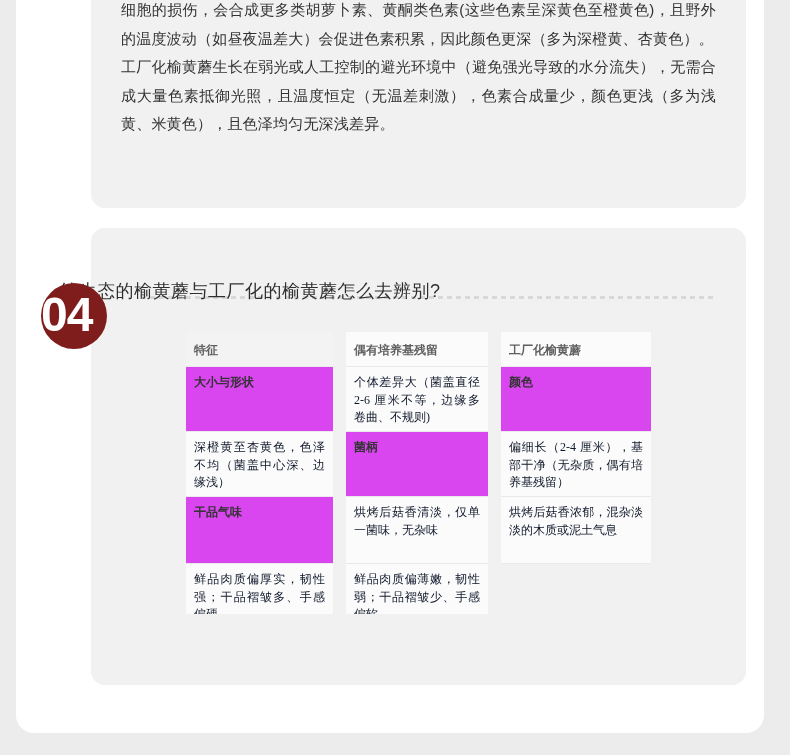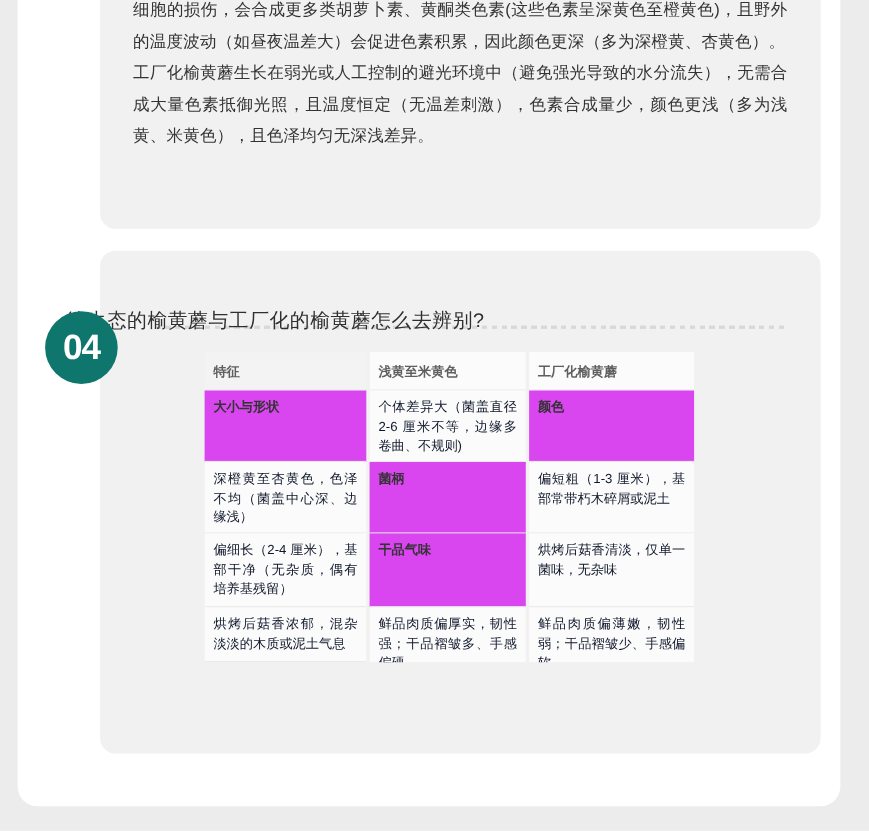--- a/index.html
+++ b/index.html
@@ -17,37 +17,38 @@
     background:#f1f1f1;border-radius:14px;
   }
   .card-intro{top:-42px;height:270px;box-sizing:border-box;padding:30px 30px 0;}
   .card-intro p{
     margin:0;font-size:15px;line-height:28.4px;color:#333333;
     text-align:justify;letter-spacing:0.2px;
   }
   .card-section{top:248px;height:457px;}
   .badge{
     position:absolute;left:41px;top:283px;width:66px;height:66px;
-    border-radius:50%;background:#0f766e;color:#ffffff;
-    font-size:32px;font-weight:700;text-align:center;line-height:64px;
+    border-radius:50%;background:#7f1d1d;color:#ffffff;
+    font-size:48px;font-weight:700;text-align:left;line-height:64px;
     letter-spacing:-1px;z-index:3;
   }
   .section-title{
     position:absolute;left:60px;top:277px;font-size:18px;color:#2f2f2f;
     line-height:28px;letter-spacing:0.5px;
   }
   .dashes{
     position:absolute;left:50px;top:68px;width:572px;height:3px;
     background:repeating-linear-gradient(90deg,#d8d8d8 0 5px,transparent 5px 9px);
   }
   .cmp-table{
-    position:absolute;left:95px;top:92px;width:445px;
+    position:absolute;left:95px;top:104px;width:445px;
     display:grid;grid-template-columns:147px 142px 150px;
     grid-template-rows:35px 65px 65px 67px 50px 64px;
-    column-gap:3px;
+    column-gap:13px;
+    font-family:Liberation Serif, serif;
   }
   .cell{
     background:#fbfbfb;border-bottom:1px solid #e9e9e9;
     box-sizing:border-box;padding:7px 8px 0;
     font-size:12px;line-height:17.5px;color:#0f172a;overflow:hidden;
     text-align:justify;
   }
   .cell.feat{background:#d946ef;font-weight:700;color:#333333;}
   .cell.head{padding-top:10px;font-weight:600;color:#5f5f5f;}
   .cell.head.feat{background:#f4f3f3;}
@@ -62,31 +63,30 @@
     <p>纯生态榆黄蘑在野外接受的光照强度和时长不稳定（从散射光到直射光），为抵御强光对细胞的损伤，会合成更多类胡萝卜素、黄酮类色素(这些色素呈深黄色至橙黄色)，且野外的温度波动（如昼夜温差大）会促进色素积累，因此颜色更深（多为深橙黄、杏黄色）。</p>
     <p>工厂化榆黄蘑生长在弱光或人工控制的避光环境中（避免强光导致的水分流失），无需合成大量色素抵御光照，且温度恒定（无温差刺激），色素合成量少，颜色更浅（多为浅黄、米黄色），且色泽均匀无深浅差异。</p>
   </div>
 
   <div class="card card-section">
     <div class="dashes"></div>
 
     <div class="cmp-table">
 
       <div class="cell head feat">特征</div>
-      <div class="cell head">浅黄至米黄色</div>
+      <div class="cell head">偶有培养基残留</div>
       <div class="cell head">工厂化榆黄蘑</div>
 
       <div class="cell feat">大小与形状</div>
       <div class="cell">个体差异大（菌盖直径 2-6 厘米不等，边缘多卷曲、不规则)</div>
 
       <div class="cell feat">颜色</div>
       <div class="cell">深橙黄至杏黄色，色泽不均（菌盖中心深、边缘浅）</div>
 
       <div class="cell feat">菌柄</div>
-      <div class="cell">偏短粗（1-3 厘米），基部常带朽木碎屑或泥土</div>
       <div class="cell">偏细长（2-4 厘米），基部干净（无杂质，偶有培养基残留）</div>
 
       <div class="cell feat">干品气味</div>
       <div class="cell">烘烤后菇香清淡，仅单一菌味，无杂味</div>
       <div class="cell">烘烤后菇香浓郁，混杂淡淡的木质或泥土气息</div>
 
       <div class="cell last">鲜品肉质偏厚实，韧性强；干品褶皱多、手感偏硬</div>
       <div class="cell last">鲜品肉质偏薄嫩，韧性弱；干品褶皱少、手感偏软</div>
     </div>
   </div>

